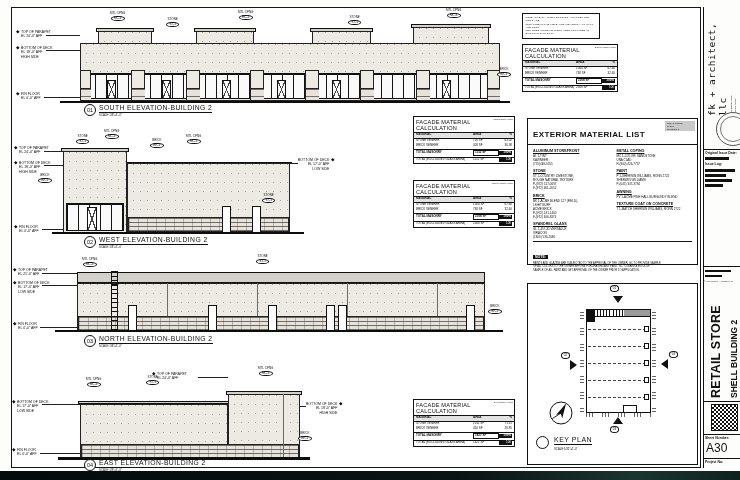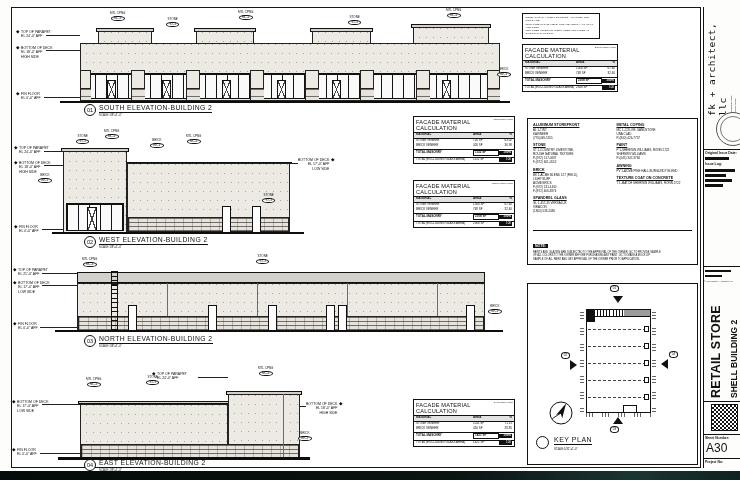--- a/index.html
+++ b/index.html
@@ -547,20 +547,28 @@
         <span class="c3 inv">100%</span>
       </div>
     <div class="ft-r ft-g">
         <span class="c1">TOTAL (EXCLUDING GLASS AREA)</span>
         <span class="c2">1421 SF</span>
         <span class="c3 inv">100</span>
       </div>
   </div>
 
   <div class="mlist" style="left:527px;top:118px;width:171px;height:147px">
+    <div class="ml-head">
+      <span class="ml-title">EXTERIOR MATERIAL LIST</span>
+      <span class="ml-corner">
+        <span>RETAIL STORE</span>
+          <span>SHELL</span>
+          <span>BUILDING 2</span>
+      </span>
+    </div>
     <div class="ml-cols">
       <div class="ml-col">
         <div class="ml-sec">
             <span class="h">ALUMINUM STOREFRONT</span>
           <span class="l">AL 1-TINT</span>
             <span class="l">KAWNEER</span>
             <span class="l">(770)449-5555</span>
           </div>
         <div class="ml-sec">
             <span class="h">STONE</span>

